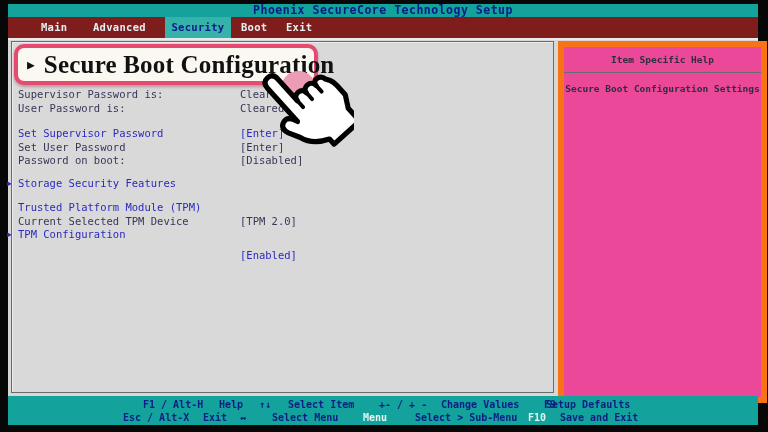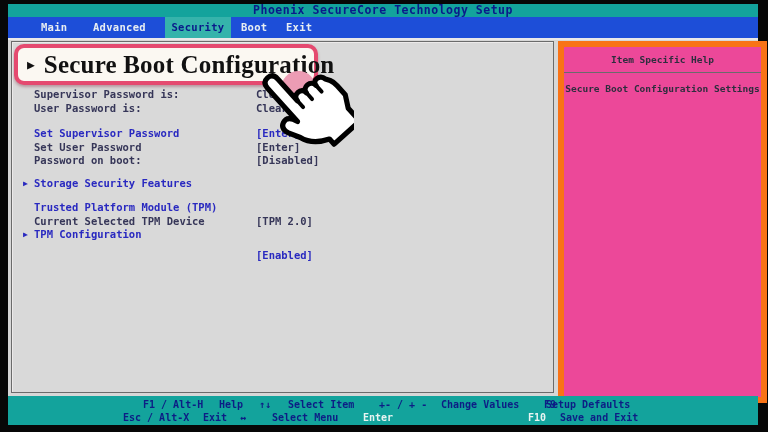--- a/index.html
+++ b/index.html
@@ -10,21 +10,21 @@
   #screen{
     position:absolute;left:8px;top:4px;width:750px;height:421px;background:#d7d7d7;border-radius:13px;
   }
   
   #title-bar{
     position:absolute;left:0;top:0;width:100%;height:13px;background:#13a39c;
     color:#0a1a8a;font-size:11.5px;font-weight:bold;text-align:center;line-height:13px;
     letter-spacing:.5px;
   }
   #menu-bar{
-    position:absolute;left:0;top:13px;width:100%;height:21px;background:#1d4ed8;
+    position:absolute;left:0;top:13px;width:100%;height:21px;background:#7f1d1d;
   }
   .tab{
     position:absolute;top:0;height:21px;line-height:21px;color:#e8eef2;
     font-size:10.5px;font-weight:bold;letter-spacing:.3px;
   }
   .tab.selected{
     background:#35b3ab;color:#0a1a8a;text-align:center;
   }
   
   #body-area{
@@ -42,22 +42,22 @@
   #help-header{
     position:absolute;left:0;top:0;width:100%;height:25px;border-bottom:1px solid #6b6b6b;
     color:#2e2e3e;font-size:9.5px;font-weight:bold;text-align:center;line-height:25px;
   }
   #help-content{
     position:absolute;left:0;top:36px;width:100%;text-align:center;
     color:#2e2e3e;font-size:9.5px;font-weight:bold;
   }
   
   #rows{
-    position:absolute;left:22px;top:46px;width:500px;
-    font-size:10.5px;font-weight:bold;color:#363658;
+    position:absolute;left:6px;top:46px;width:500px;
+    font-size:10.5px;font-weight:normal;color:#363658;
   }
   .row{position:relative;height:13.5px;line-height:13.5px;white-space:nowrap;}
   .row .arrow{position:absolute;left:-11px;font-size:8px;}
   .row .val{position:absolute;left:222px;}
   .row.blue{color:#2929c0;}
   .mt12{margin-top:12px;} .mt9{margin-top:9px;} .mt11{margin-top:11px;} .mt7{margin-top:7px;}
   
   #callout{
     position:absolute;left:6px;top:40px;width:296px;height:33px;z-index:3;
     background:#fbf8f2;border:4px solid #e54a70;border-radius:10px;
@@ -188,18 +188,19 @@
     <span class="fitem frow1" style="left:264px">Select Item</span>
     <span class="fitem frow1" style="left:355px">+- / + -</span>
     <span class="fitem frow1" style="left:417px">Change Values</span>
     <span class="fitem frow1" style="left:520px">F9</span>
     <span class="fitem frow1" style="left:522px">Setup Defaults</span>
 
     <span class="fitem frow2" style="left:115px">Esc / Alt-X</span>
     <span class="fitem frow2" style="left:195px">Exit</span>
     <span class="fitem frow2" style="left:232px">↔</span>
     <span class="fitem frow2" style="left:264px">Select Menu</span>
-    <span class="fitem frow2 white" style="left:355px">Enter</span>
+    <span class="fitem frow2 white" style="left:355px">Menu</span>
+    <span class="fitem frow2" style="left:407px">Select &gt; Sub-Menu</span>
     <span class="fitem frow2 white" style="left:520px">F10</span>
     <span class="fitem frow2" style="left:552px">Save and Exit</span>
   </div>
 
 </div>
 
 </body></html>

